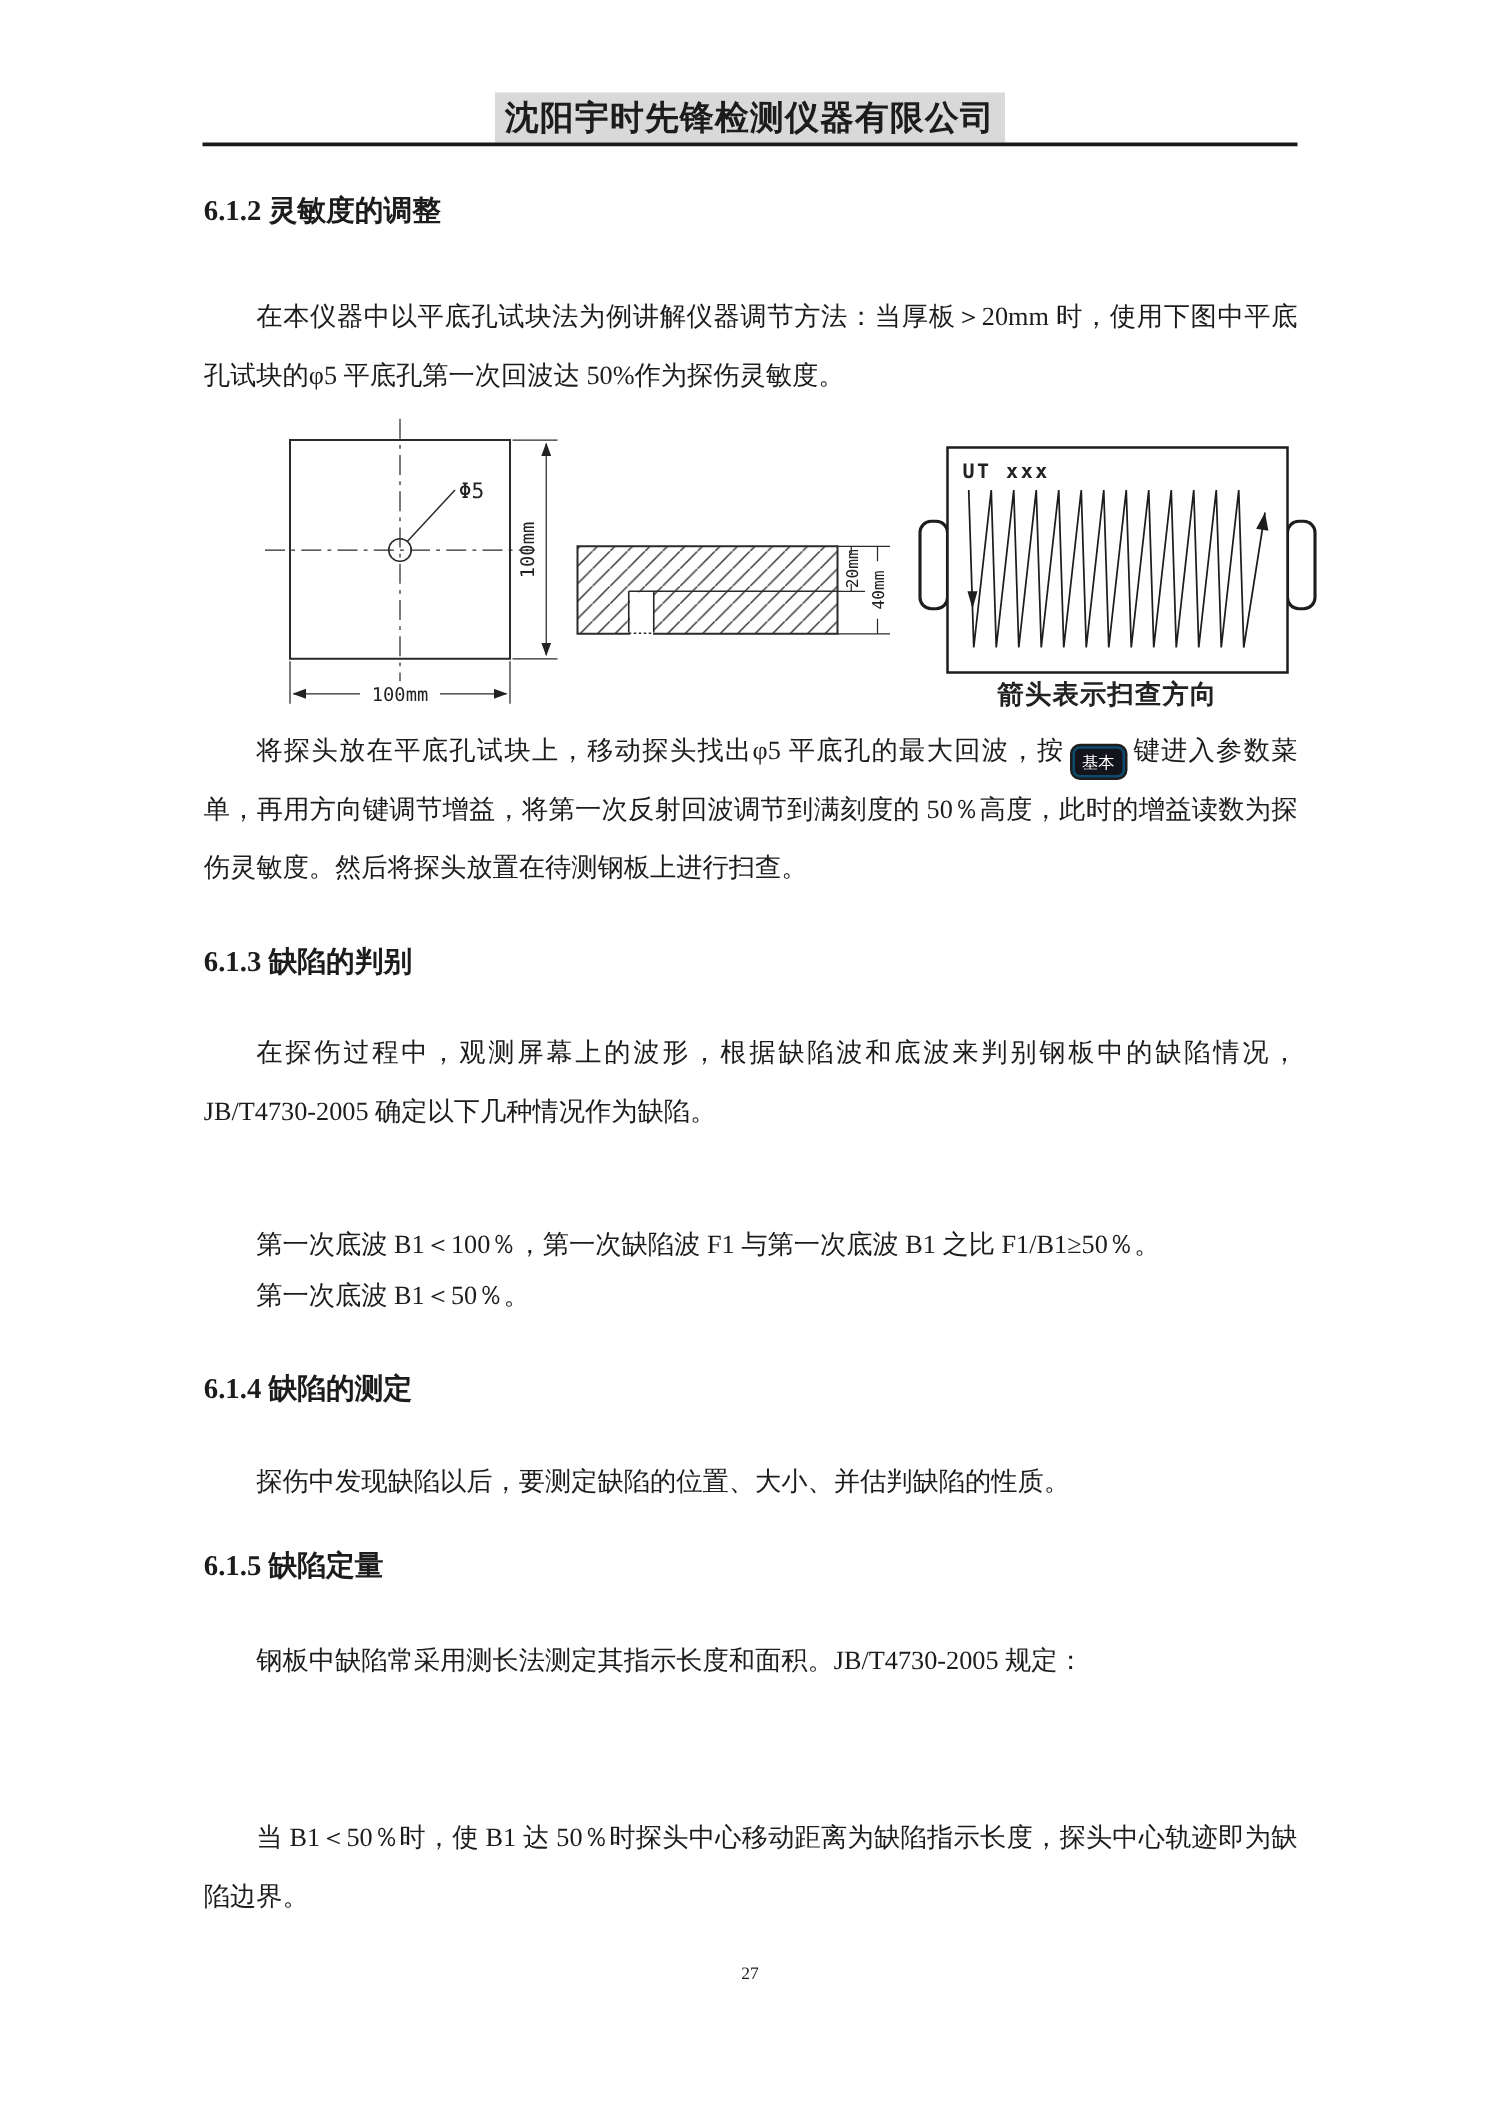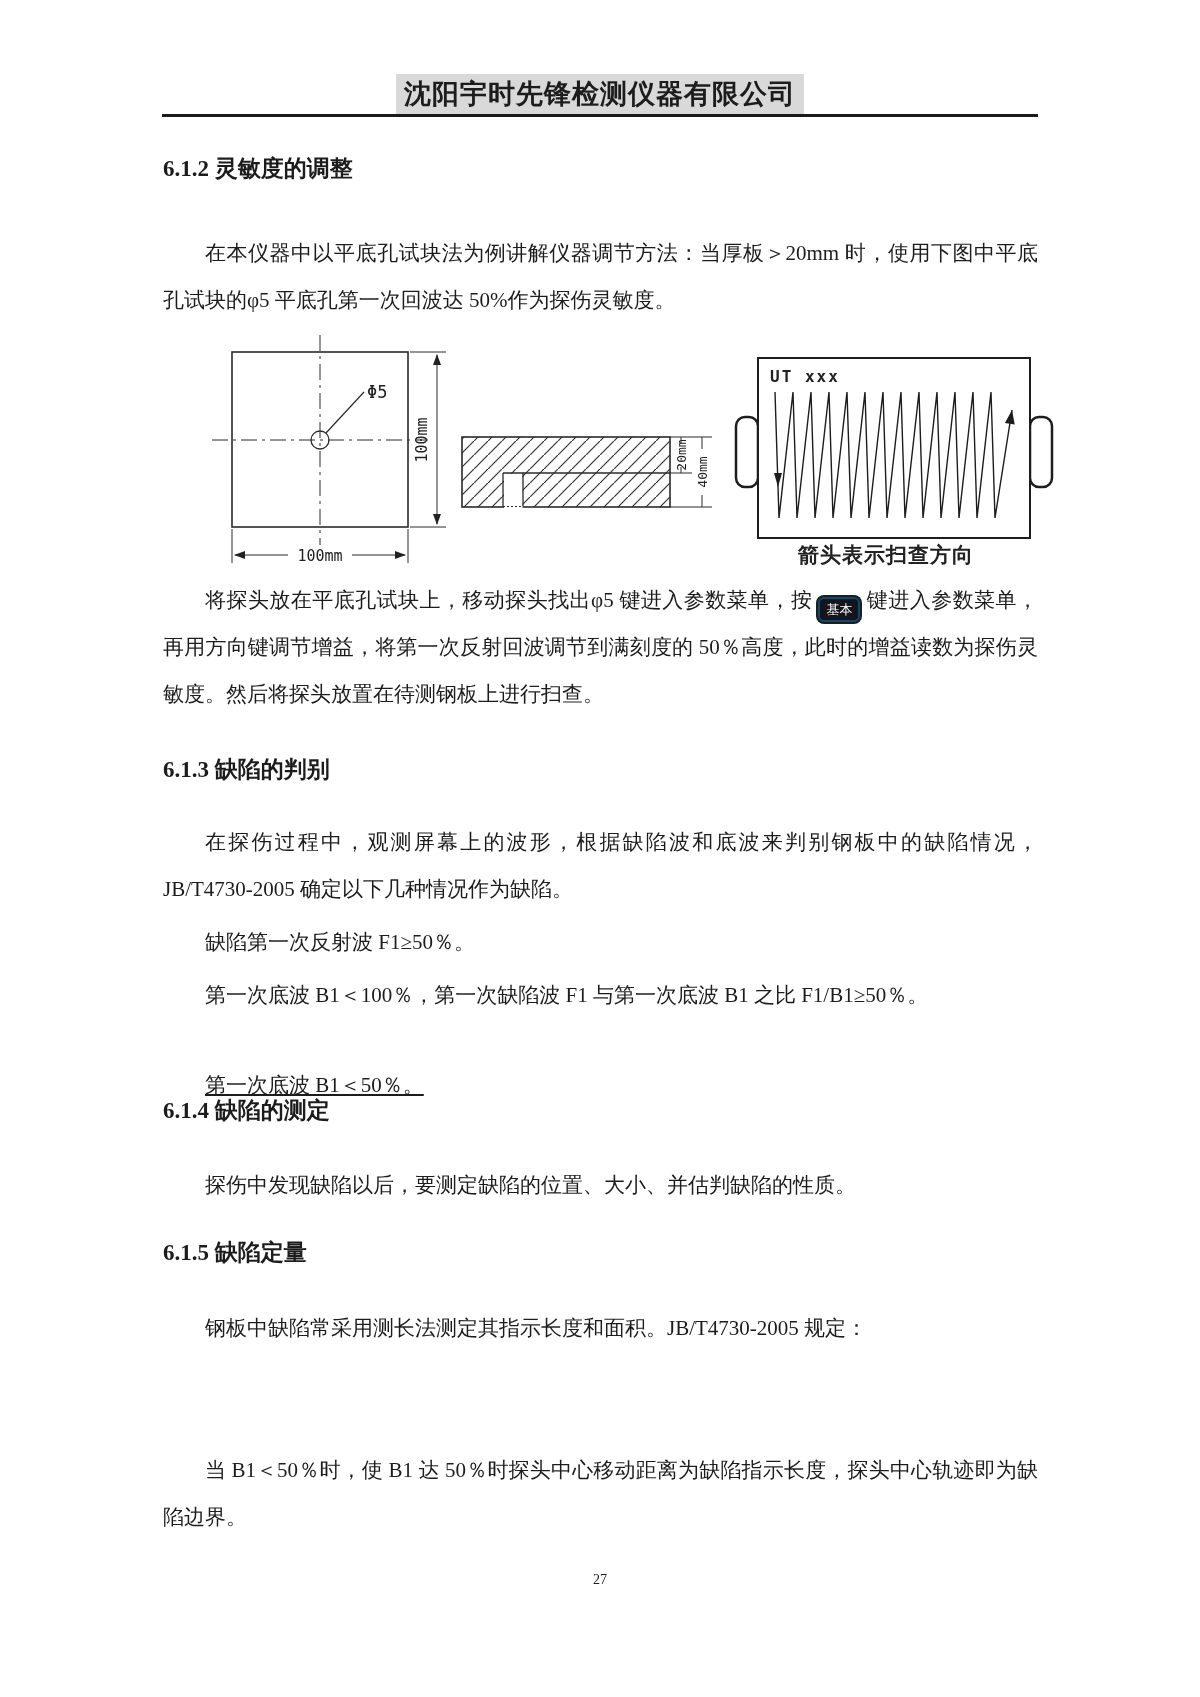--- a/index.html
+++ b/index.html
@@ -8,21 +8,21 @@
   .abs{position:absolute;}
   .header-title-wrap{top:74px;left:0;width:1200px;text-align:center;}
   .header-title{display:inline-block;background:#d9d9d9;font-size:27px;font-weight:700;
                 letter-spacing:1px;padding:2px 8px;}
   .rule{top:114px;left:162px;width:876px;height:3px;background:#1a1a1a;}
   .heading{left:163px;font-size:23px;font-weight:700;line-height:28px;white-space:nowrap;}
   .h612{top:155px;} .h613{top:756px;} .h614{top:1097px;} .h615{top:1239px;}
   .para{left:163px;width:875px;font-size:21px;line-height:47px;text-align:justify;margin:0;}
   .indent{text-indent:42px;}
   .p1{top:230px;} .p2{top:577px;} .p3{top:819px;} .p4{top:919px;} .p5{top:972px;}
-  .p6{top:1062px;text-decoration:underline;} .p7{top:1162px;} .p8{top:1305px;} .p9{top:1355px;} .p10{top:1447px;}
+  .p6{top:1013px;} .p7{top:1162px;} .p8{top:1305px;} .p9{top:1355px;} .p10{top:1447px;}
   .figure{left:180px;top:315px;}
   .keycap{display:inline-block;min-width:30px;padding:2px 4px;margin:0 6px;background:#14141c;
           color:#ffffff;border:2px solid #0c4a6e;border-radius:6px;box-shadow:0 0 0 2px #1d1d1d;
           font-family:"Liberation Sans","DejaVu Sans",sans-serif;font-size:13px;line-height:17px;
           text-align:center;vertical-align:-7px;text-indent:0;}
   .pagenum{top:1572px;left:0;width:1200px;text-align:center;font-size:14px;}
   svg text{fill:#222222;}
   .dimfont{font-family:"DejaVu Sans Mono","Liberation Mono",monospace;}
   .capfont{font-family:"Liberation Sans","DejaVu Sans",sans-serif;font-weight:600;letter-spacing:1px;}
 </style>
@@ -110,25 +110,24 @@
       <path stroke-width="1.4" d="M595,77 L599,203 L613,77 L617,203 L631,77 L635,203
         L649,77 L653,203 L667,77 L671,203 L685,77 L689,203 L703,77 L707,203 L721,77 L725,203
         L739,77 L743,203 L757,77 L761,203 L775,77 L779,203 L793,77 L797,203 L811,77 L815,203 L832,95"></path>
       <polygon points="594,158 602,158 598,172" fill="#1d1d1d" stroke="none"></polygon>
       <polygon points="832,95 834.7,109.6 824.9,108" fill="#1d1d1d" stroke="none"></polygon>
     </g>
     <text class="dimfont" x="590" y="67" font-size="16" font-weight="bold" letter-spacing="2">UT xxx</text>
     <text class="capfont" x="706" y="247" text-anchor="middle" font-size="21">箭头表示扫查方向</text>
   </svg>
 
-  <p class="abs para indent p2"><span>将探头放在平底孔试块上，移动探头找出φ5 键进入参数菜单，按</span><span class="keycap"><span>基本</span></span><span>键进入参数菜单，再用方向键调节增益，将第一次反射回波调节到满刻度的 50％高度，此时的增益读数为探伤灵敏度。然后将探头放置在待测钢板上进行扫查。</span></p>
+  <p class="abs para indent p2"><span>将探头放在平底孔试块上，移动探头找出φ5 平底孔的最大回波，按</span><span class="keycap"><span>基本</span></span><span>键进入参数菜单，再用方向键调节增益，将第一次反射回波调节到满刻度的 50％高度，此时的增益读数为探伤灵敏度。然后将探头放置在待测钢板上进行扫查。</span></p>
 
   <div class="abs heading h613">6.1.3 缺陷的判别</div>
   <p class="abs para indent p3">在探伤过程中，观测屏幕上的波形，根据缺陷波和底波来判别钢板中的缺陷情况，JB/T4730-2005 确定以下几种情况作为缺陷。</p>
-  <p class="abs para indent p4">缺陷第一次反射波 F1≥50％。</p>
   <p class="abs para indent p5">第一次底波 B1＜100％，第一次缺陷波 F1 与第一次底波 B1 之比 F1/B1≥50％。</p>
   <p class="abs para indent p6">第一次底波 B1＜50％。</p>
 
   <div class="abs heading h614">6.1.4 缺陷的测定</div>
   <p class="abs para indent p7">探伤中发现缺陷以后，要测定缺陷的位置、大小、并估判缺陷的性质。</p>
 
   <div class="abs heading h615">6.1.5 缺陷定量</div>
   <p class="abs para indent p8">钢板中缺陷常采用测长法测定其指示长度和面积。JB/T4730-2005 规定：</p>
   <p class="abs para indent p10">当 B1＜50％时，使 B1 达 50％时探头中心移动距离为缺陷指示长度，探头中心轨迹即为缺陷边界。</p>
 

